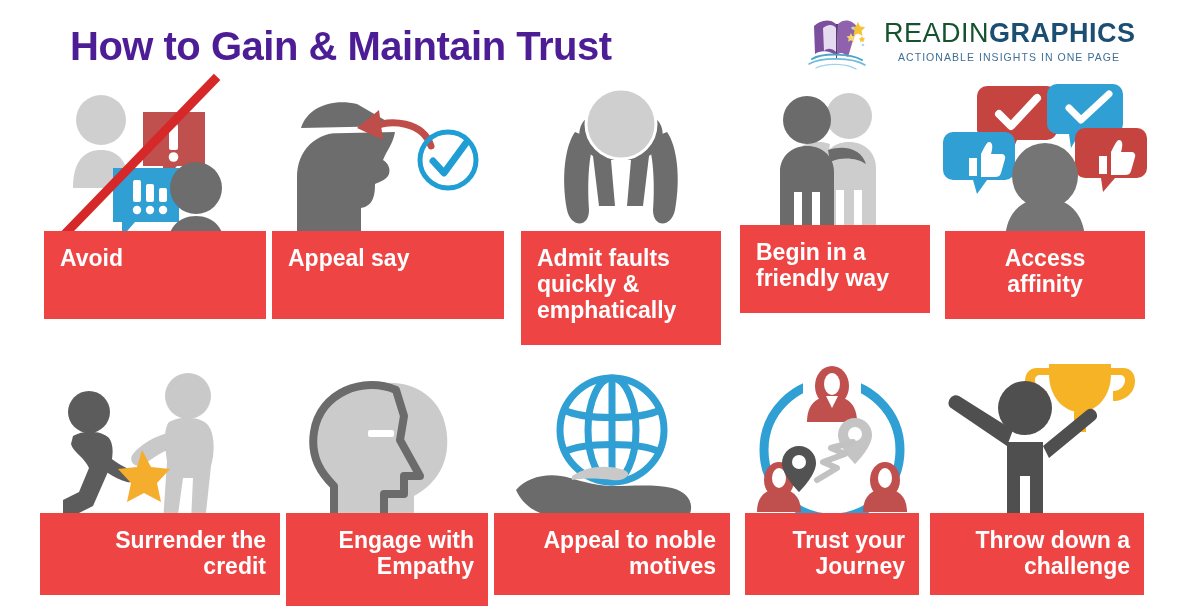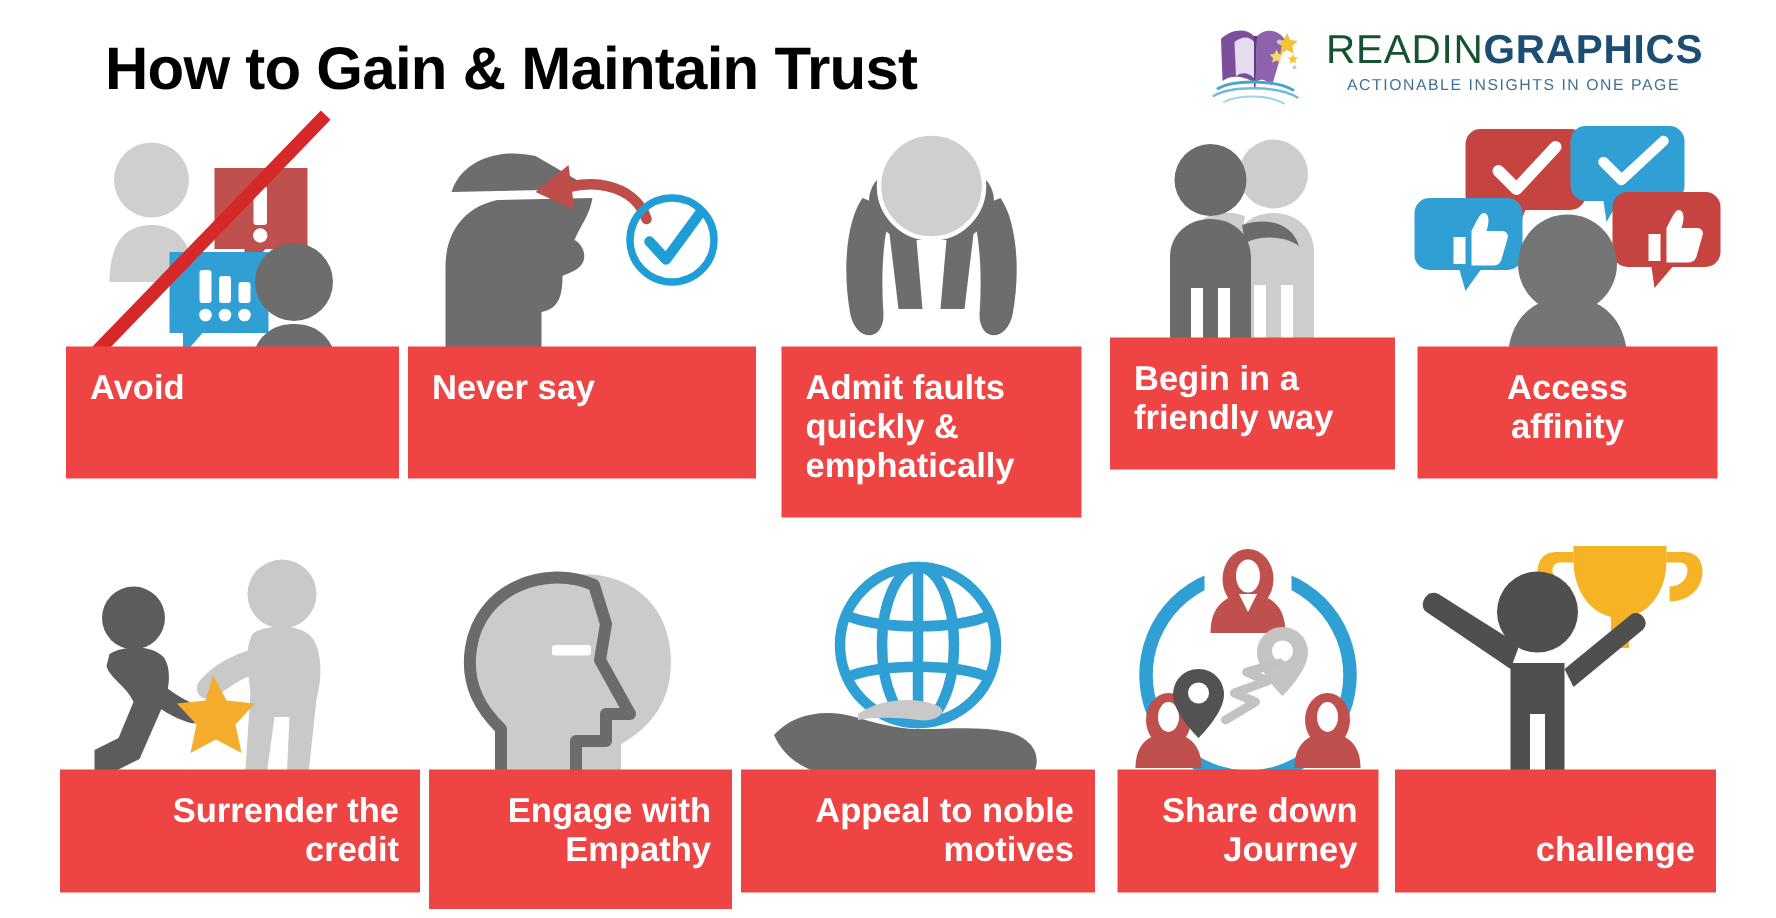--- a/index.html
+++ b/index.html
@@ -22,21 +22,21 @@
     left: 0; top: 0;
     width: 1184px;
     height: 88px;
   }
   #page-title {
     position: absolute;
     left: 70px;
     top: 24px;
     font-size: 40px;
     font-weight: bold;
-    color: #000000;
+    color: #4c1d95;
     letter-spacing: -0.5px;
     white-space: nowrap;
     font-family: "Liberation Sans", sans-serif;
   }
 
   
   #logo {
     position: absolute;
     right: 58px;
     top: 12px;
@@ -192,21 +192,21 @@
 
         <path d="M18 41 L 112 40 L 112 44 L 18 46 Z" fill="#ffffff"></path>
 
         <path d="M148 58 C 140 34, 108 30, 88 40" stroke="#bf4d4a" stroke-width="7" fill="none" stroke-linecap="round"></path>
         <path d="M96 22 L 74 40 L 100 52 Z" fill="#bf4d4a"></path>
 
         <circle cx="165" cy="72" r="28" fill="none" stroke="#1f9dd5" stroke-width="5"></circle>
         <path d="M150 73 L 161 85 L 183 55" stroke="#1f9dd5" stroke-width="7" fill="none" stroke-linecap="round" stroke-linejoin="round"></path>
       </svg>
     </div>
-    <div class="label-box" style="top:151px;left:0;width:232px;height:88px;"><span>Never say</span><br></div>
+    <div class="label-box" style="top:151px;left:0;width:232px;height:88px;"><span>Appeal say</span><br></div>
   </div>
 
   <div class="card" id="card-3">
     <div class="icon-area" style="top:6px;height:152px;">
       <svg width="180" height="152" viewBox="0 0 180 152">
 
         <path d="M52 36 C 62 22, 118 22, 128 36 C 136 48, 130 62, 118 70 L 112 120 L 96 120 L 100 74 L 80 74 L 84 120 L 68 120 L 62 70 C 50 62, 44 48, 52 36 Z" fill="#6d6d6d"></path>
 
         <path d="M44 46 C 34 60, 30 92, 36 124 C 40 142, 58 142, 58 124 C 56 96, 58 66, 64 54 Z" fill="#6d6d6d"></path>
         <path d="M136 46 C 146 60, 150 92, 144 124 C 140 142, 122 142, 122 124 C 124 96, 122 66, 116 54 Z" fill="#6d6d6d"></path>
@@ -337,36 +337,36 @@
 
         <path d="M118 56 C 128 56, 135 64, 135 73 C 135 84, 122 98, 118 102 C 114 98, 101 84, 101 73 C 101 64, 108 56, 118 56 Z" fill="#c4c4c4"></path>
         <circle cx="118" cy="72" r="7" fill="#ffffff"></circle>
 
         <path d="M62 84 C 72 84, 79 92, 79 101 C 79 112, 66 126, 62 130 C 58 126, 45 112, 45 101 C 45 92, 52 84, 62 84 Z" fill="#525252"></path>
         <circle cx="62" cy="100" r="7" fill="#ffffff"></circle>
 
         <path d="M80 118 L 100 106 L 86 100 L 108 92 L 94 86 L 116 80" stroke="#c2c2c2" stroke-width="6" fill="none" stroke-linejoin="round" stroke-linecap="round"></path>
       </svg>
     </div>
-    <div class="label-box" style="top:155px;left:0;width:174px;height:82px;"><span>Share down</span><br><span>Journey</span></div>
+    <div class="label-box" style="top:155px;left:0;width:174px;height:82px;"><span>Trust your</span><br><span>Journey</span></div>
   </div>
 
   <div class="card" id="card-10">
     <div class="icon-area" style="top:0px;height:170px;">
       <svg width="200" height="170" viewBox="0 0 200 170">
 
         <path d="M112 6 h62 v10 c0 22 -14 38 -31 38 c-17 0 -31 -16 -31 -38 Z" fill="#f5b325"></path>
         <path d="M112 10 h-12 c-8 0 -12 6 -12 13 c0 12 10 20 22 20 l0 -10 c-7 0 -12 -5 -12 -11 c0 -3 2 -5 5 -5 h9 Z" fill="#f5b325"></path>
         <path d="M174 10 h12 c8 0 12 6 12 13 c0 12 -10 20 -22 20 l0 -10 c7 0 12 -5 12 -11 c0 -3 -2 -5 -5 -5 h-9 Z" fill="#f5b325"></path>
         <rect x="137" y="52" width="12" height="22" fill="#f5b325"></rect>
 
         <circle cx="88" cy="50" r="27" fill="#4f4f4f"></circle>
 
         <path d="M70 84 h36 v82 h-13 v-48 h-10 v48 h-13 Z" fill="#4f4f4f"></path>
 
         <path d="M70 88 L 14 50 C 8 46, 14 34, 22 38 L 76 72 Z" fill="#4f4f4f"></path>
 
         <path d="M106 88 L 150 52 C 156 47, 164 57, 158 62 L 112 100 Z" fill="#4f4f4f"></path>
       </svg>
     </div>
-    <div class="label-box" style="top:155px;left:0;width:214px;height:82px;"><br><span>challenge</span></div>
+    <div class="label-box" style="top:155px;left:0;width:214px;height:82px;"><span>Throw down a</span><br><span>challenge</span></div>
   </div>
 </div>
 
 </body></html>

